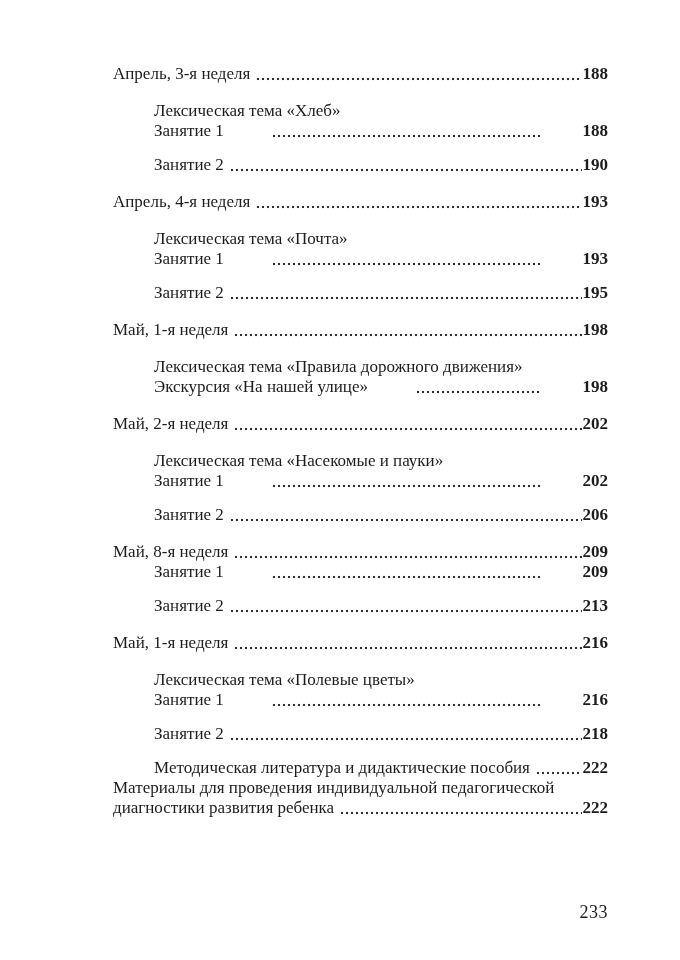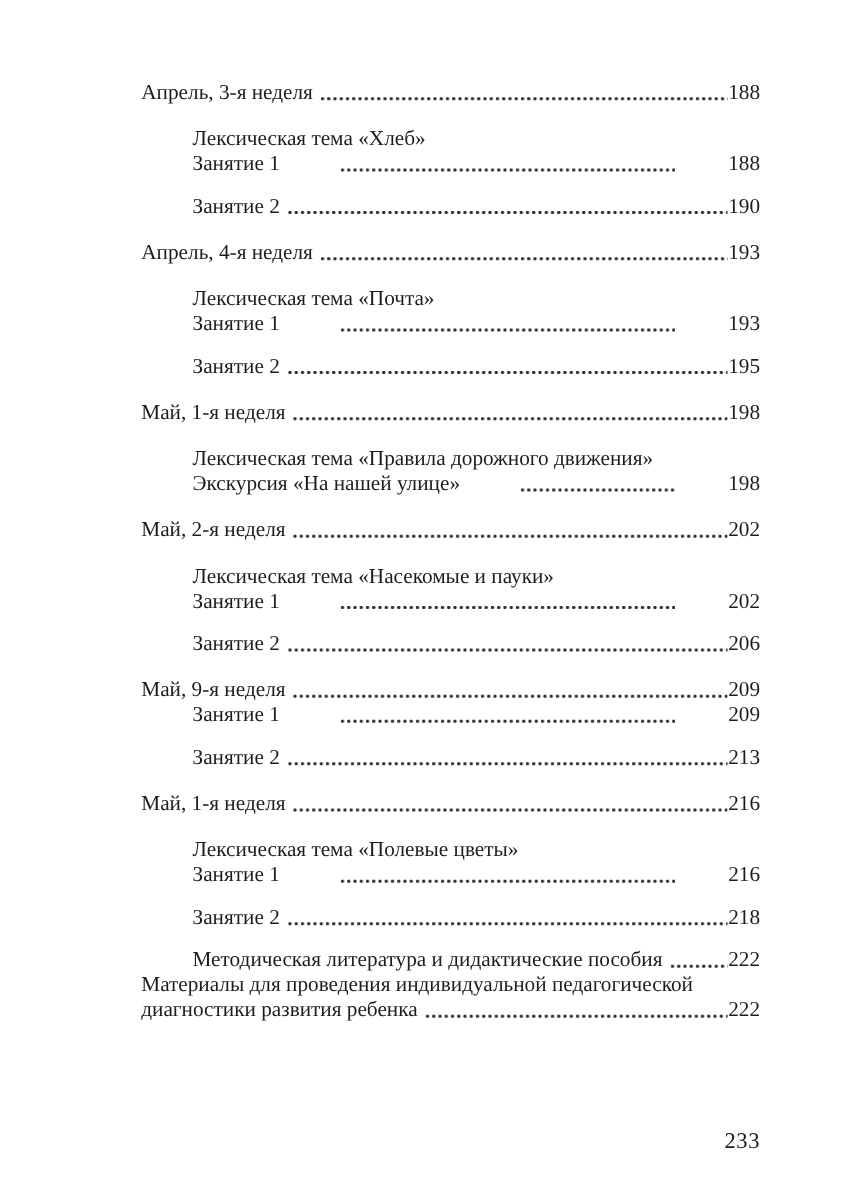--- a/index.html
+++ b/index.html
@@ -59,21 +59,21 @@
     flex: 1 1 auto;
     height: 4px;
     align-self: flex-end;
     margin: 0 1px 3px 6px;
     background-image: radial-gradient(circle at 2px 2px, #2e2e2e 1.05px, rgba(0,0,0,0) 1.6px);
     background-size: 5px 4px;
     background-repeat: repeat-x;
     background-position: left bottom;
     min-width: 12px;
   }
-  .pagenum { white-space: nowrap; }
+  .pagenum { white-space: nowrap; font-weight: bold; }
   .folio {
     position: absolute;
     top: 902px;
     right: 72px;
     z-index: 2;
     font-size: 18px;
     letter-spacing: 0.5px;
   }
 </style>
 </head>
@@ -143,21 +143,21 @@
         <span class="label">Занятие 1</span>
         <span class="leader"></span>
         <span class="pagenum">202</span>
       </div>
       <div class="row lesson">
         <span class="label">Занятие 2</span>
         <span class="leader"></span>
         <span class="pagenum">206</span>
       </div>
       <div class="row week">
-        <span class="label">Май, 9-я неделя</span>
+        <span class="label">Май, 8-я неделя</span>
         <span class="leader"></span>
         <span class="pagenum">209</span>
       </div>
       <div class="row lesson-first">
         <span class="label">Занятие 1</span>
         <span class="leader"></span>
         <span class="pagenum">209</span>
       </div>
       <div class="row lesson">
         <span class="label">Занятие 2</span>

